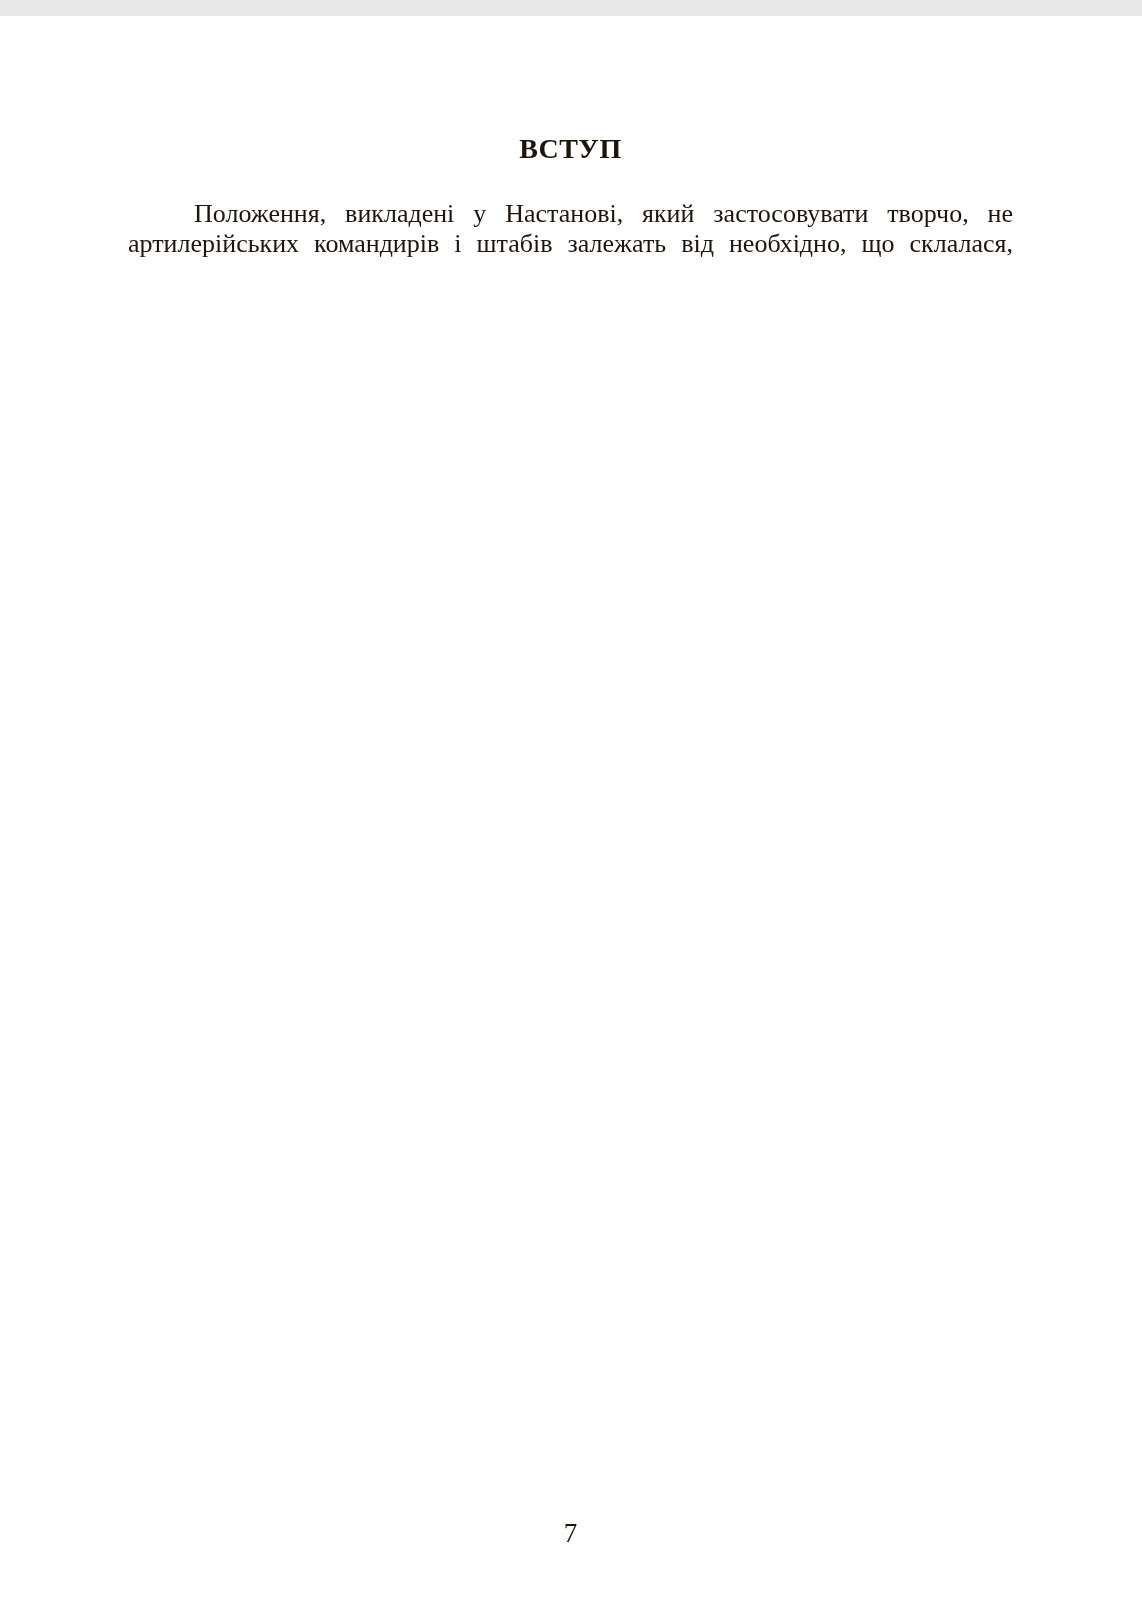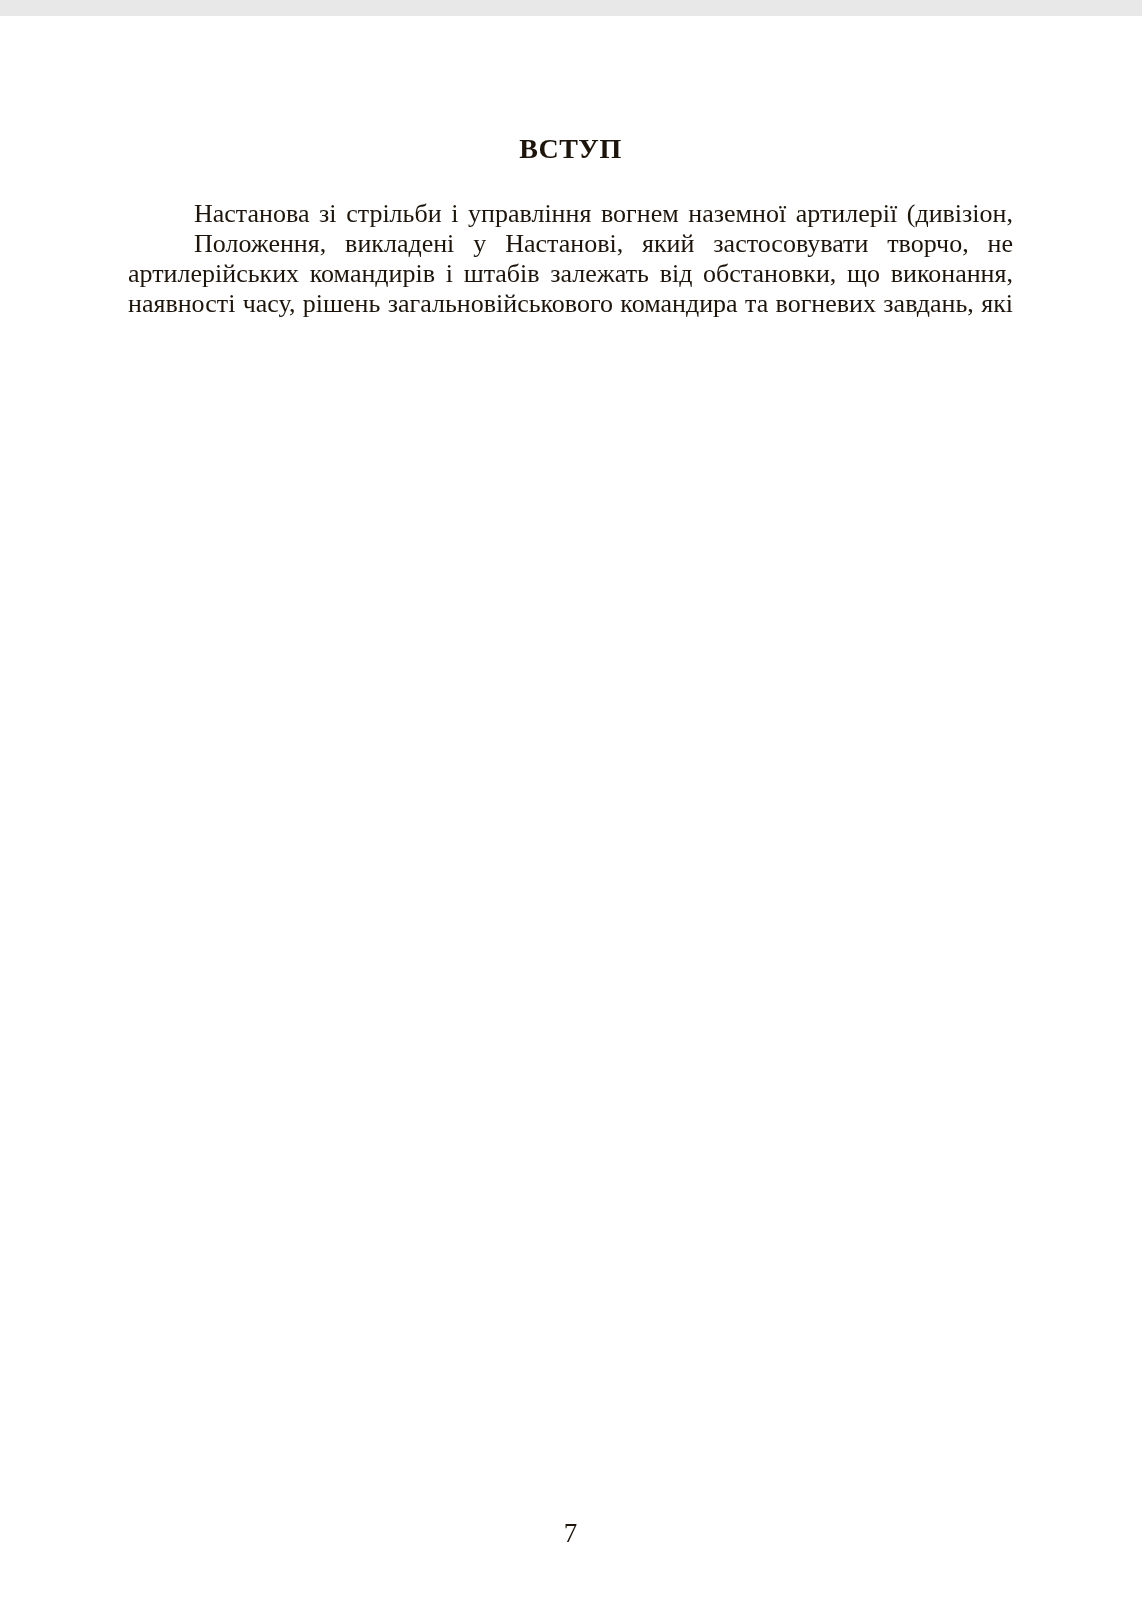--- a/index.html
+++ b/index.html
@@ -63,26 +63,24 @@
 </head>
 <body>
 
 <div class="page">
 
   <div class="doc-title">ВСТУП</div>
 
   <div class="content">
 
     <div class="paragraph">
-      <div class="line first">Настанова зі стрільби і управління вогнем наземної артилерії (дивізіон,</div>
     </div>
 
     <div class="paragraph">
       <div class="line first">Положення, викладені у Настанові, який застосовувати творчо, не</div>
-      <div class="line">артилерійських командирів і штабів залежать від обстановки, що виконання,</div>
-      <div class="line">наявності часу, рішень загальновійськового командира та вогневих завдань, які</div>
+      <div class="line">артилерійських командирів і штабів залежать від необхідно, що склалася,</div>
     </div>
 
   </div>
 
   <div class="page-number">7</div>
 
 </div>
 
 </body></html>

